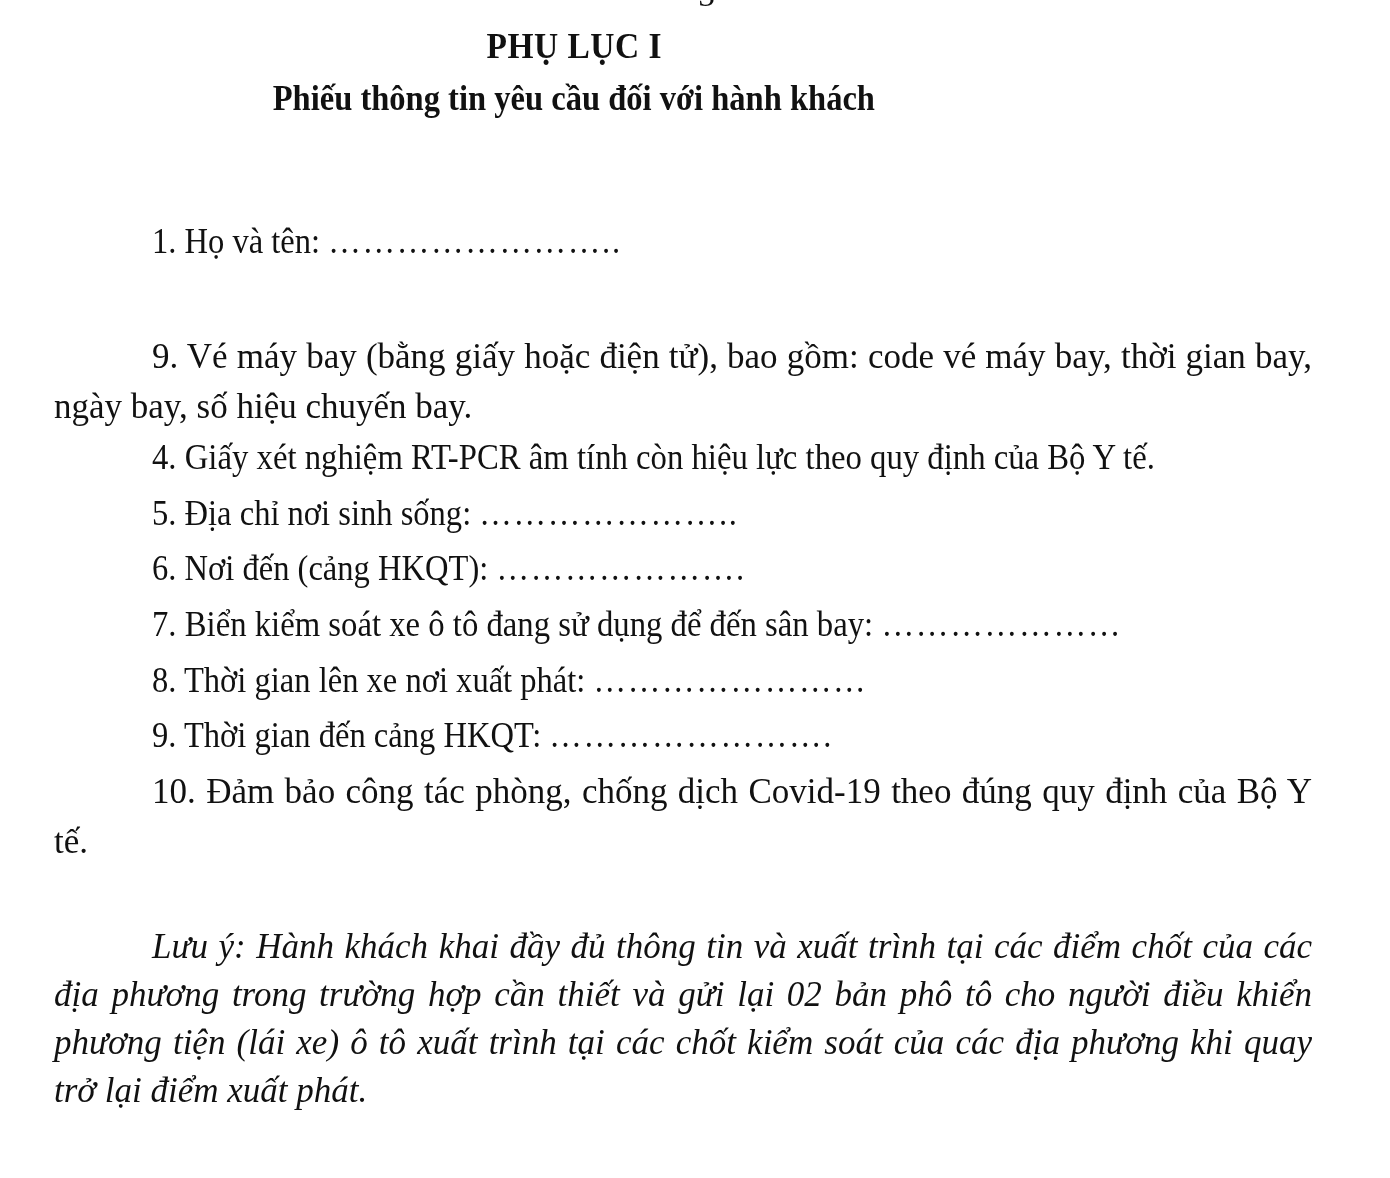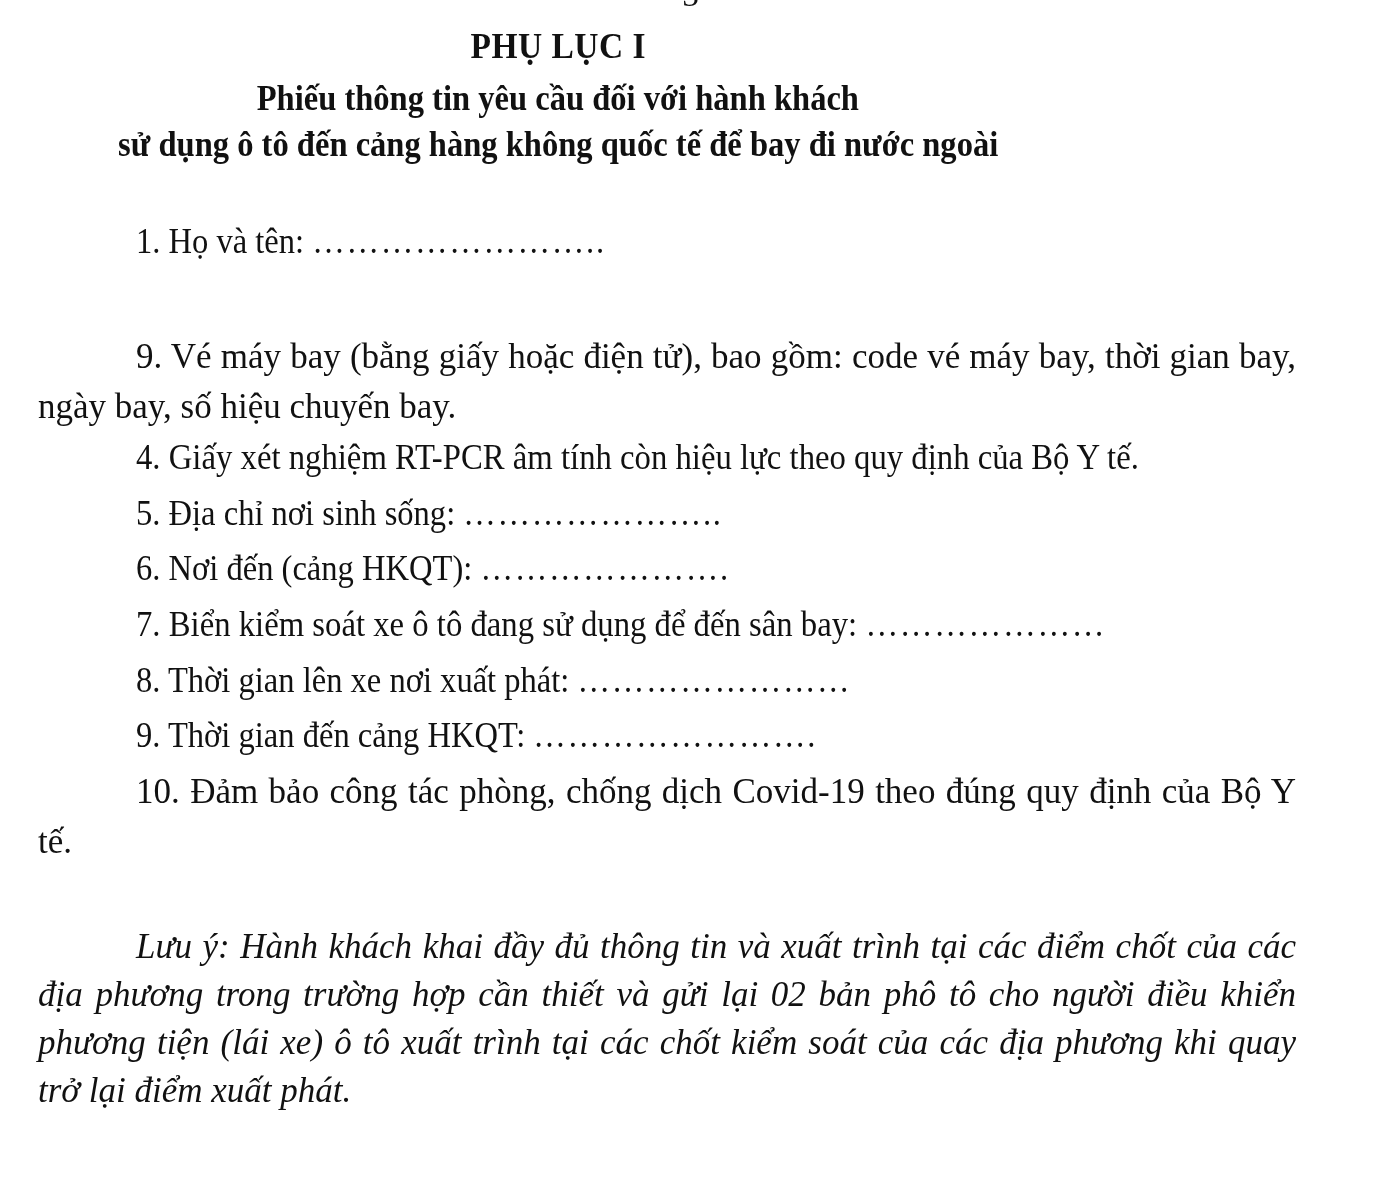--- a/index.html
+++ b/index.html
@@ -10,21 +10,21 @@
   body {
     width: 1390px;
     height: 1178px;
     position: relative;
     overflow: hidden;
     font-family: "Liberation Serif", "DejaVu Serif", serif;
     color: #111111;
   }
   .page {
     position: absolute;
-    left: 0; top: 0;
+    left: 16px; top: 0;
     width: 1116px;
     height: 1178px;
   }
   .page-number {
     position: absolute;
     top: -22px;
     left: 682px;
     font-size: 34px;
     line-height: 34px;
     color: #111;
@@ -87,23 +87,20 @@
 <div class="page">
 
   <div class="page-number">5</div>
 
   <div class="title t1">
     <span class="squeeze">PHỤ LỤC I</span>
   </div>
   <div class="title t2">
     <span class="squeeze">Phiếu thông tin yêu cầu đối với hành khách</span>
   </div>
-  <div class="title t3">
-    <span class="squeeze">sử dụng ô tô đến cảng hàng không quốc tế để bay đi nước ngoài</span>
-  </div>
 
   <div class="line" style="left:136px; top:222px;">
     <span class="txt" style="transform:scaleX(0.93);">
       <span>1. Họ và tên: </span><span class="dots">……………………..</span>
     </span>
   </div>
 
 
   <div class="justify" style="top:332px;">
     <div class="first">9. Vé máy bay (bằng giấy hoặc điện tử), bao gồm: code vé máy bay, thời gian bay, ngày bay, số hiệu chuyến bay.</div>

